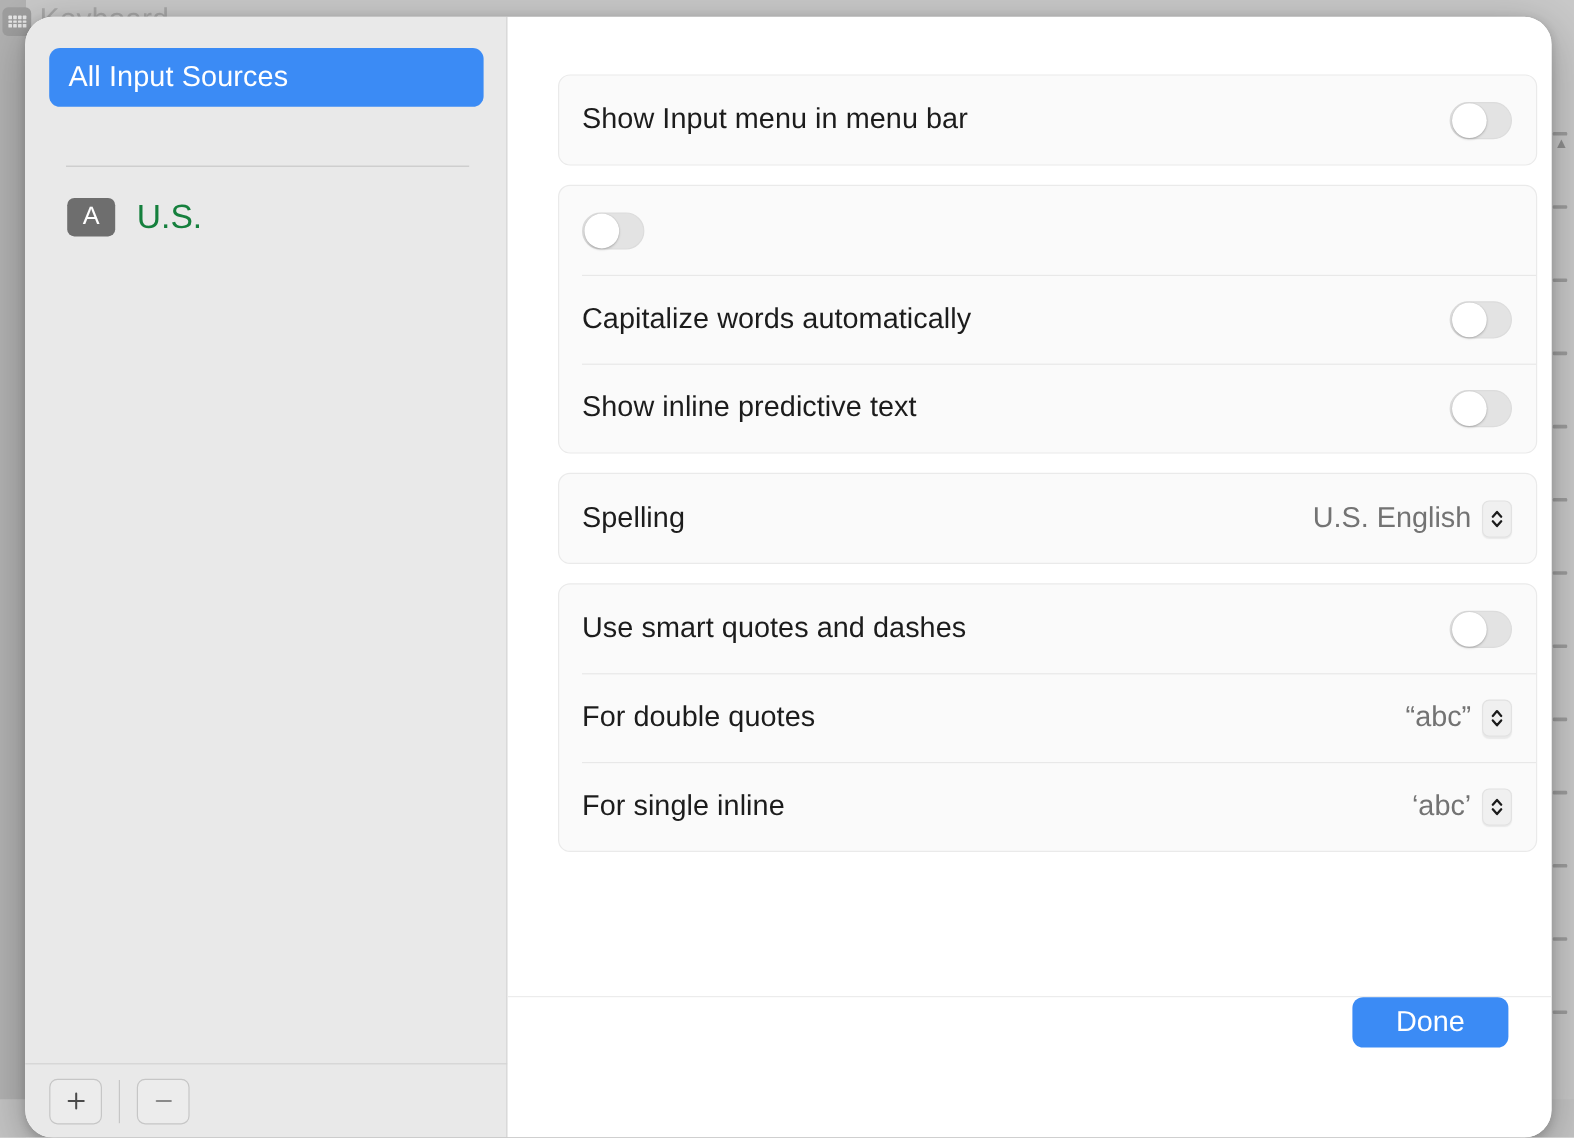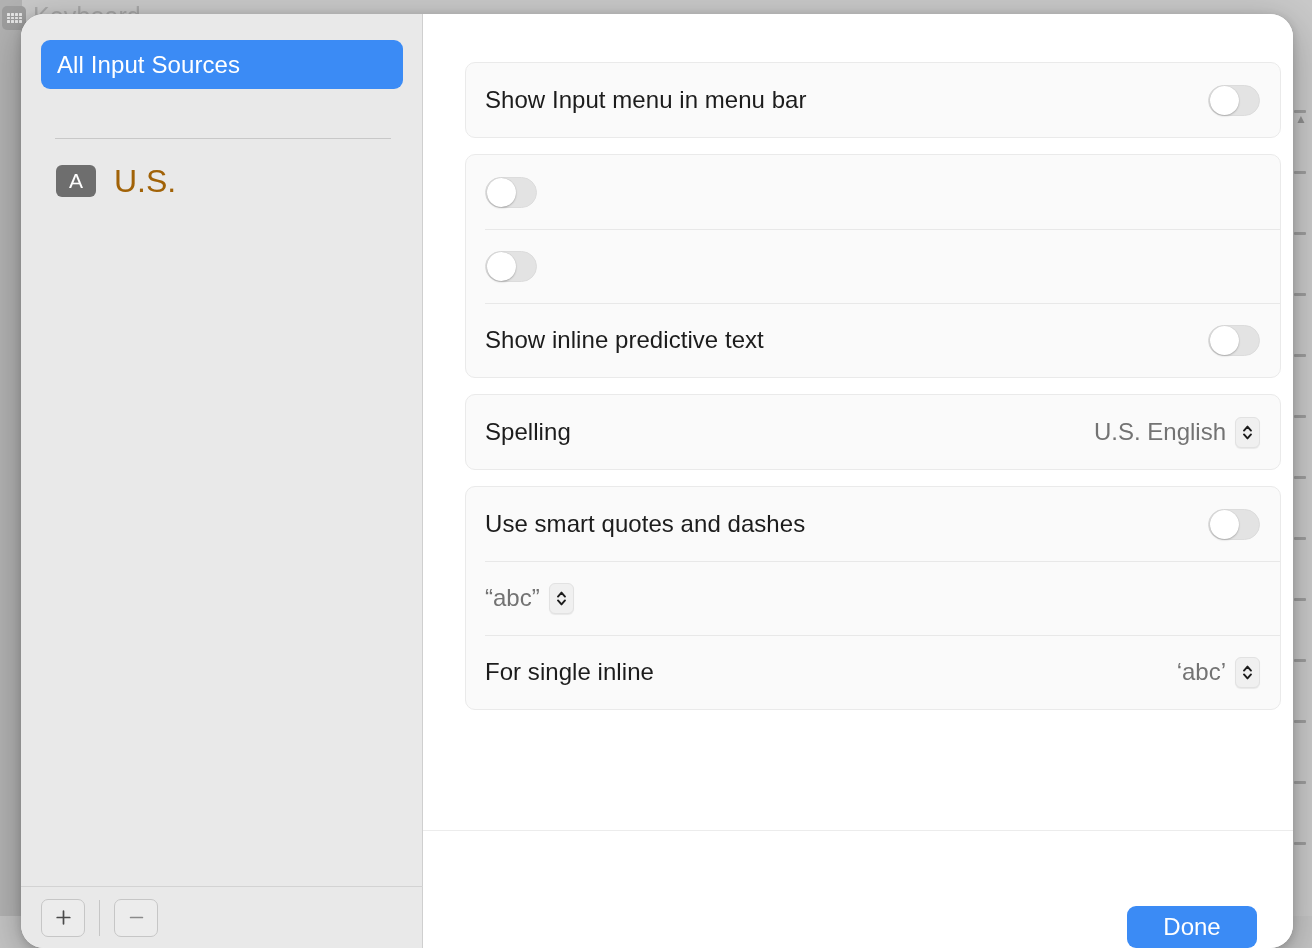--- a/index.html
+++ b/index.html
@@ -157,22 +157,22 @@
     background: #6e6e6e;
     border-radius: 6px;
     display: flex;
     align-items: center;
     justify-content: center;
     color: #ffffff;
     font-size: 21px;
     flex: none;
   }
   .src-label {
-    font-size: 32px;
-    color: #a16207;
+    font-size: 28px;
+    color: #15803d;
   }
 
   .sidebar-footer {
     position: absolute;
     left: 0; bottom: 0;
     width: 402px; height: 62px;
     border-top: 1px solid #d3d3d3;
     display: flex;
     align-items: center;
     padding-left: 20px;
@@ -278,21 +278,21 @@
   }
   .stepper svg { display: block; }
 
   
   .content-footer {
     position: absolute;
     left: 0; bottom: 0;
     width: 100%; height: 118px;
     border-top: 1px solid #ececec;
     display: flex;
-    align-items: flex-end;
+    align-items: flex-start;
     justify-content: flex-end;
     padding-right: 36px;
   }
   .done-btn {
     min-width: 130px;
     height: 42px;
     border-radius: 9px;
     background: #3b8bf5;
     color: #ffffff;
     font-size: 24px;
@@ -393,20 +393,21 @@
           </div>
         </div>
 
         <div class="card">
           <div class="row">
             <div class="toggle">
                 <div class="knob"></div>
               </div>
           </div>
           <div class="row">
+            <div class="row-label">Capitalize words automatically</div>
             <div class="toggle">
                 <div class="knob"></div>
               </div>
           </div>
           <div class="row">
             <div class="row-label">Show inline predictive text</div>
             <div class="toggle">
                 <div class="knob"></div>
               </div>
           </div>
@@ -428,20 +429,21 @@
         </div>
 
         <div class="card">
           <div class="row">
             <div class="row-label">Use smart quotes and dashes</div>
             <div class="toggle">
                 <div class="knob"></div>
               </div>
           </div>
           <div class="row">
+            <div class="row-label">For double quotes</div>
             <div class="popup">
               <span class="popup-value">“abc”</span>
               <span class="stepper">
                 <svg width="13" height="19" viewBox="0 0 13 19" aria-hidden="true">
                   <path d="M3 7.6 L6.5 3.6 L10 7.6" fill="none" stroke="#1c1c1c" stroke-width="1.9" stroke-linecap="round" stroke-linejoin="round"></path>
                   <path d="M3 11.4 L6.5 15.4 L10 11.4" fill="none" stroke="#1c1c1c" stroke-width="1.9" stroke-linecap="round" stroke-linejoin="round"></path>
                 </svg>
               </span>
             </div>
           </div>

